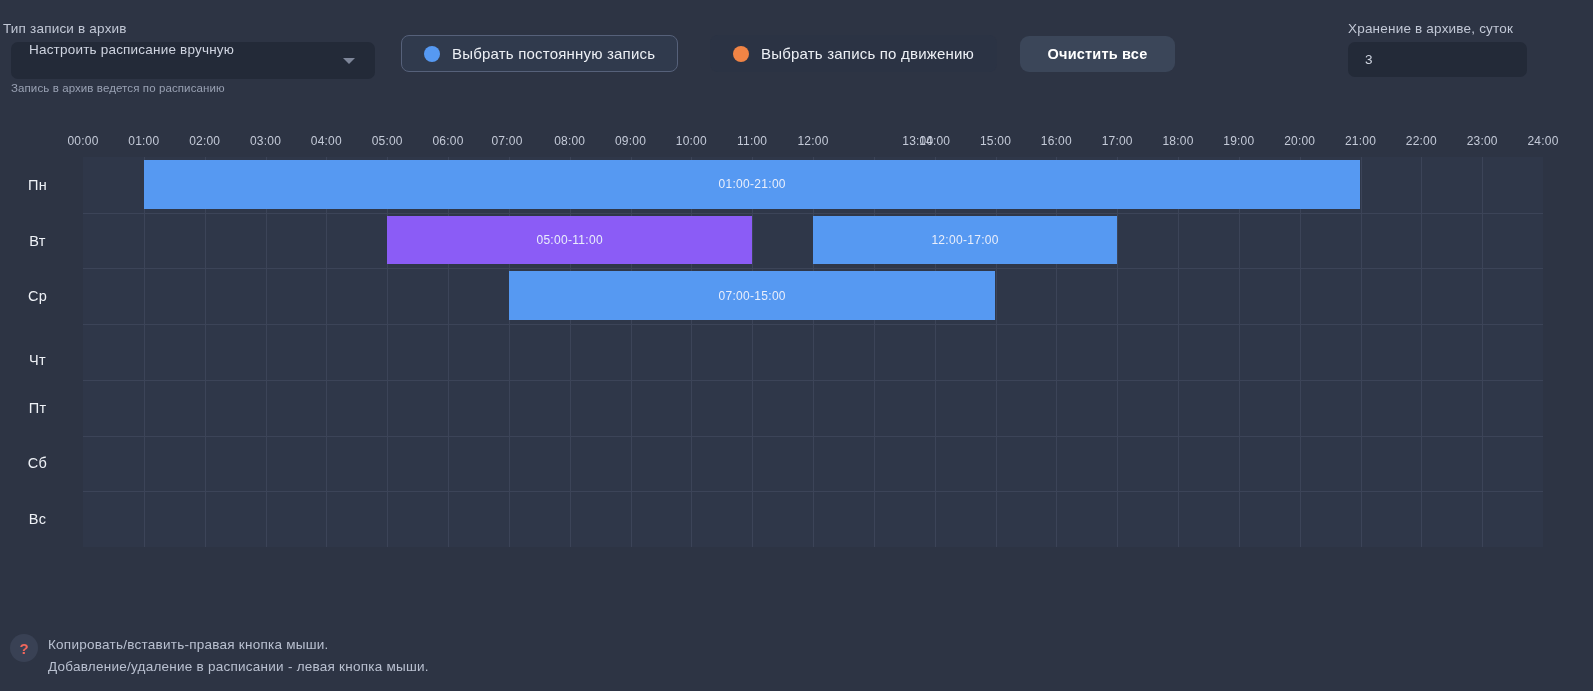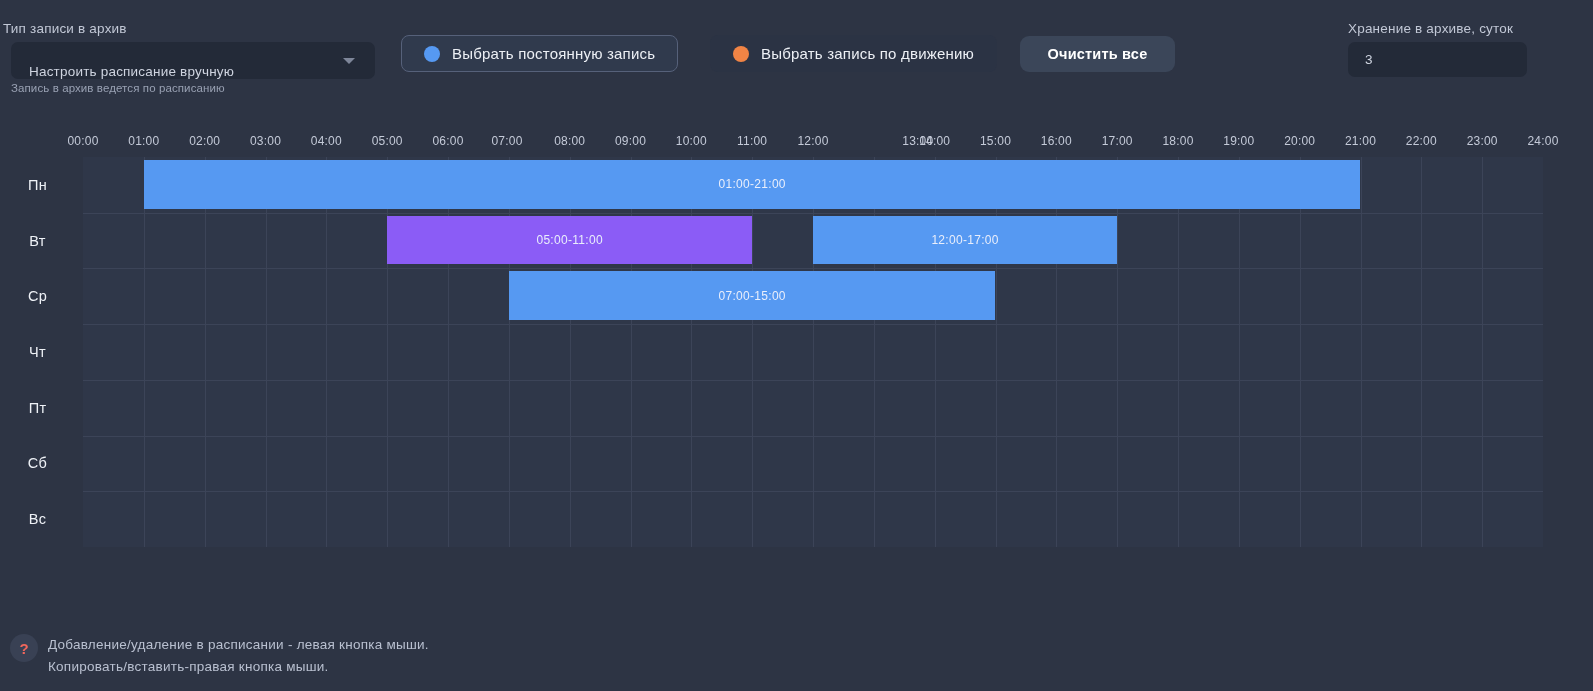--- a/index.html
+++ b/index.html
@@ -34,21 +34,21 @@
   }
 
   
   .select-wrap {
     position: absolute;
     left: 11px; top: 42px;
     width: 364px; height: 37px;
     background: #232a38;
     border-radius: 7px;
     display: flex;
-    align-items: flex-end;
+    align-items: flex-start;
   }
   .select-value {
     font-size: 13.5px;
     color: #cfd4e0;
     padding-left: 18px;
     letter-spacing: .2px;
     white-space: nowrap;
   }
   .select-arrow {
     position: absolute;
@@ -289,21 +289,21 @@
       <span class="time-tick" style="left: 1216.67px;">20:00</span>
       <span class="time-tick" style="left: 1277.5px;">21:00</span>
       <span class="time-tick" style="left: 1338.33px;">22:00</span>
       <span class="time-tick" style="left: 1399.17px;">23:00</span>
       <span class="time-tick" style="left: 1460px;">24:00</span>
     </div>
   <div class="day-labels" id="day-labels">
       <div class="day-label" style="top: 27.8571px;">Пн</div>
       <div class="day-label" style="top: 83.5714px;">Вт</div>
       <div class="day-label" style="top: 139.286px;">Ср</div>
-      <div class="day-label" style="top: 195px; text-align: center;">Чт</div>
+      <div class="day-label" style="top: 203px; text-align: center;">Чт</div>
       <div class="day-label" style="top: 250.714px;">Пт</div>
       <div class="day-label" style="top: 306.429px;">Сб</div>
       <div class="day-label" style="top: 362.143px;">Вс</div>
     </div>
   <div class="grid" id="grid" style="background: rgb(47, 55, 73);">
       <div class="gl-v" style="left: 60.8333px; background: rgb(60, 68, 88);"></div>
       <div class="gl-v" style="left: 121.667px; background: rgb(60, 68, 88);"></div>
       <div class="gl-v" style="left: 182.5px; background: rgb(60, 68, 88);"></div>
       <div class="gl-v" style="left: 243.333px; background: rgb(60, 68, 88);"></div>
       <div class="gl-v" style="left: 304.167px; background: rgb(60, 68, 88);"></div>
@@ -334,16 +334,16 @@
       <div class="block" style="left: 60.8333px; width: 1216.67px; top: 3px; height: 48.7143px; background: rgb(86, 153, 242);">01:00-21:00</div>
       <div class="block" style="left: 304.167px; width: 365px; top: 58.7143px; height: 48.7143px; background: #8b5cf6;">05:00-11:00</div>
       <div class="block" style="left: 730px; width: 304.167px; top: 58.7143px; height: 48.7143px; background: rgb(86, 153, 242);">12:00-17:00</div>
       <div class="block" style="left: 425.833px; width: 486.667px; top: 114.429px; height: 48.7143px; background: rgb(86, 153, 242);">07:00-15:00</div>
     </div>
 </div>
 
 <div class="footer">
   <div class="help-icon" style="top:19px;">?</div>
   <div class="help-lines">
+    <div class="help-line">Копировать/вставить-правая кнопка мыши.</div>
     <div class="help-line">Добавление/удаление в расписании - левая кнопка мыши.</div>
-    <div class="help-line">Копировать/вставить-правая кнопка мыши.</div>
   </div>
 </div>
 
 </body></html>

